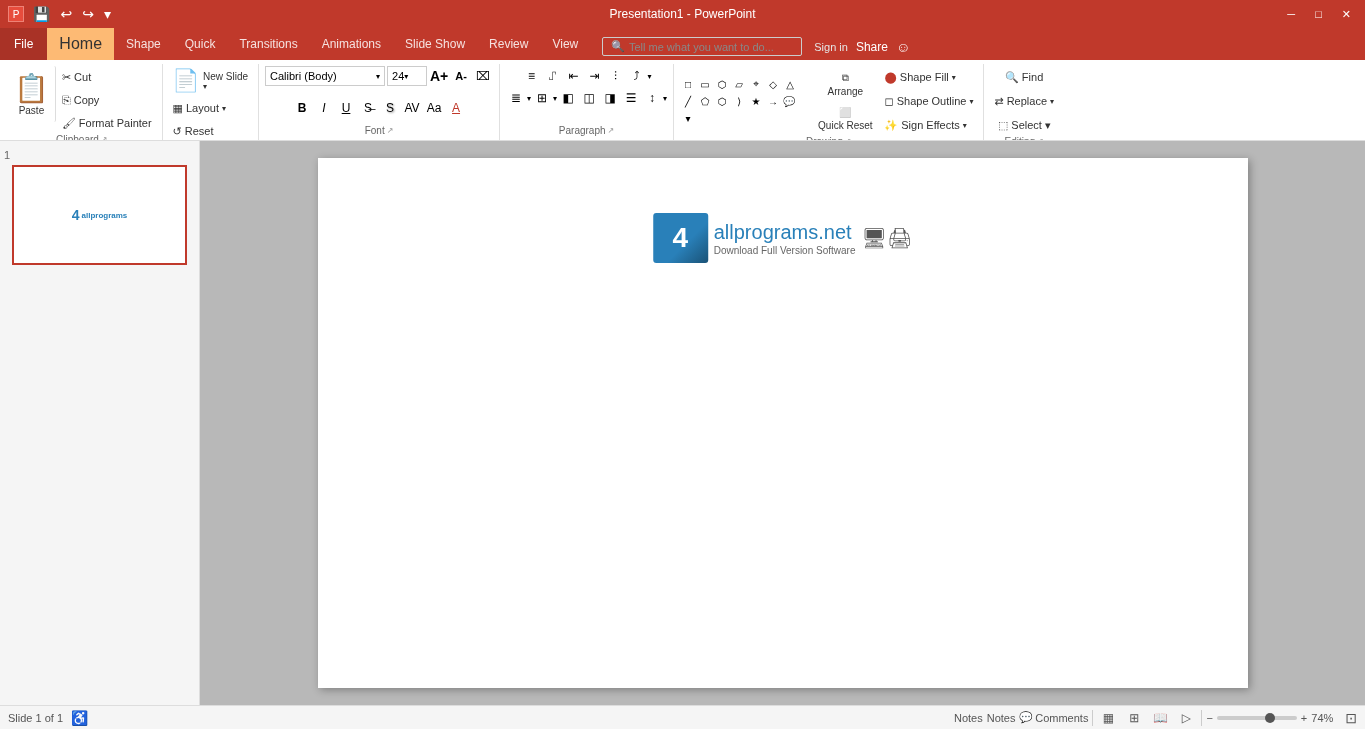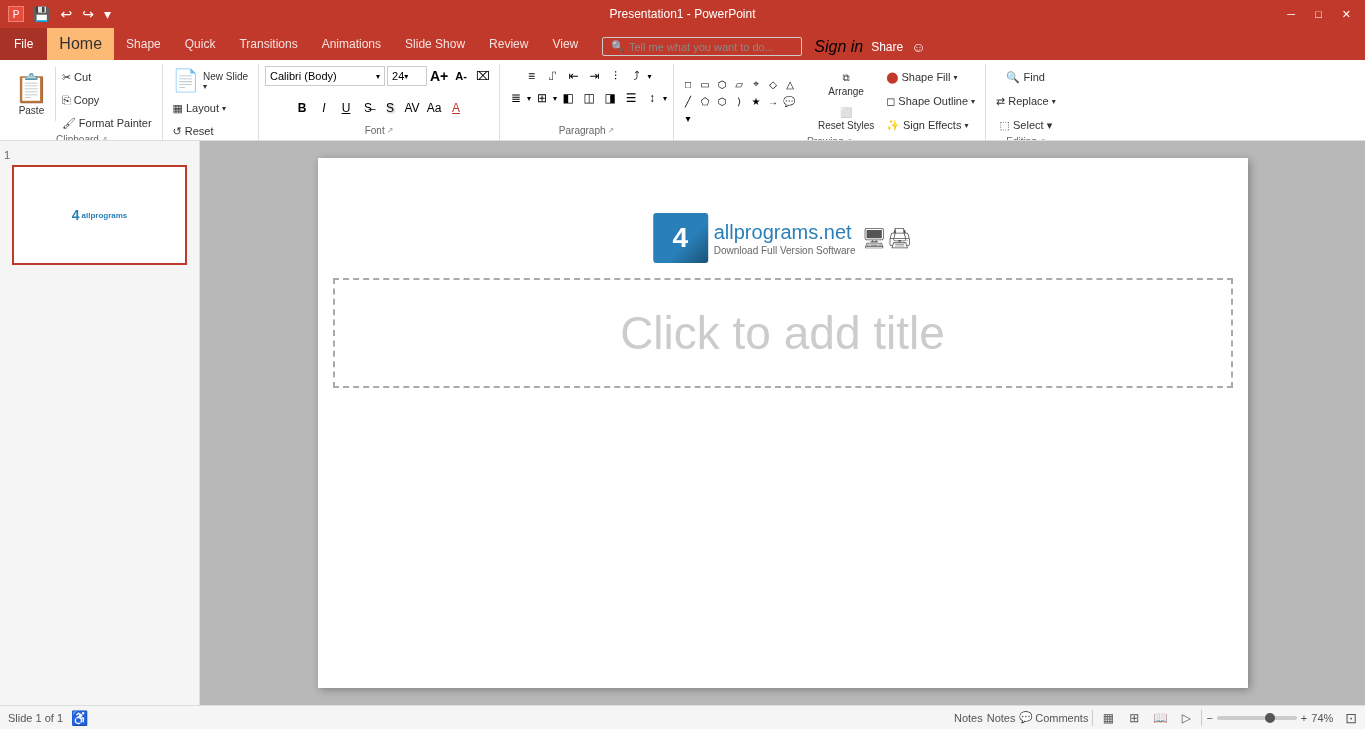--- a/index.html
+++ b/index.html
@@ -153,21 +153,21 @@
     <div class="ribbon-tab">Transitions</div>
     <div class="ribbon-tab">Animations</div>
     <div class="ribbon-tab">Slide Show</div>
     <div class="ribbon-tab">Review</div>
     <div class="ribbon-tab">View</div>
     <div style="flex:1; display:flex; align-items:center; padding: 0 8px; gap:8px;">
       <div class="tell-me">
         <span>🔍</span>
         <span>Tell me what you want to do...</span>
       </div>
-      <span style="color:#000000; font-size:16px; cursor:pointer;font-style:italic;">Sign in</span>
+      <span style="color:#e5e5e5; font-size:11px; cursor:pointer;">Sign in</span>
       <span style="color:white; font-size:12px; cursor:pointer;">Share</span>
       <span style="color:white; font-size:14px; cursor:pointer;">☺</span>
     </div>
   </div>
 
   <div class="ribbon-content">
 
     <div class="ribbon-group">
       <div class="ribbon-group-content">
         <div class="clipboard-group">
@@ -303,21 +303,21 @@
           <span class="shape-btn">💬</span>
           <span class="shape-btn">▾</span>
         </div>
         <div style="display:flex; flex-direction:column; gap:2px;">
           <div class="ribbon-btn" style="height:auto; min-width:50px; padding:4px;">
             <span>⧉</span>
             <span style="font-size:10px;">Arrange</span>
           </div>
           <div class="ribbon-btn" style="height:auto; min-width:50px; padding:4px;">
             <span>⬜</span>
-            <span style="font-size:10px;">Reset Styles</span>
+            <span style="font-size:10px;">Quick Reset</span>
           </div>
         </div>
         <div style="display:flex; flex-direction:column; gap:2px;">
           <div class="ribbon-btn-small">
             <span style="color:#c0392b;">⬤</span>
             <span>Shape Fill</span>
             <span style="font-size:8px;">▾</span>
           </div>
           <div class="ribbon-btn-small">
             <span>◻</span>
@@ -388,23 +388,20 @@
         <div style="background: linear-gradient(135deg, #2980b9 60%, #1a5276 100%); width:55px; height:50px; display:flex; align-items:center; justify-content:center; border-radius:3px;">
           <span style="color:white; font-size:28px; font-weight:bold;">4</span>
         </div>
         <div>
           <div style="font-size:20px; color:#2980b9; font-weight:normal; line-height:1.1;">allprograms.net</div>
           <div style="font-size:10px; color:#666; margin-top:2px;">Download Full Version Software</div>
         </div>
         <div style="font-size:20px; color:#555;">🖥🖨</div>
       </div>
 
-      <div class="title-placeholder">
-        <span style="font-size:46px; color:#ccc;">Click to add title</span>
-      </div>
 
 
     </div>
   </div>
 </div>
 
 <div class="status-bar">
   <div class="status-left">
     <span>Slide 1 of 1</span>
     <span style="font-size:14px;">♿</span>

